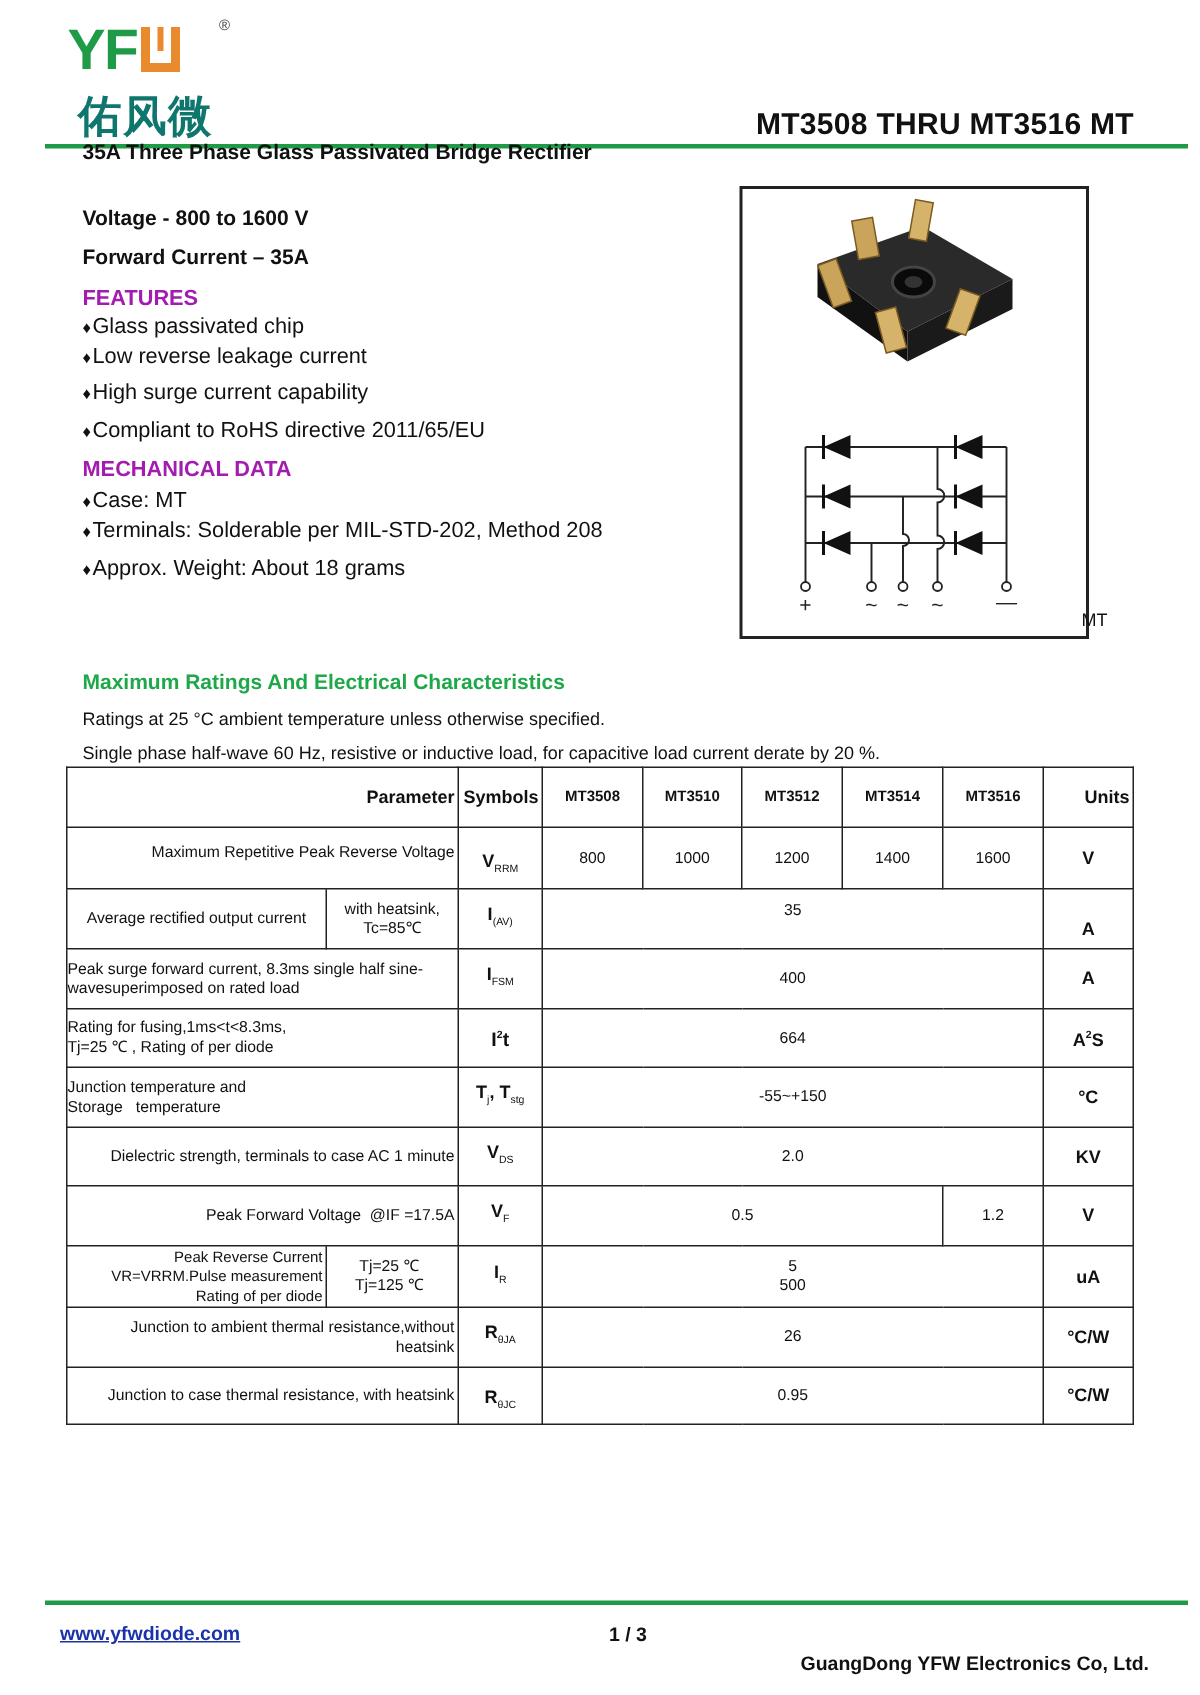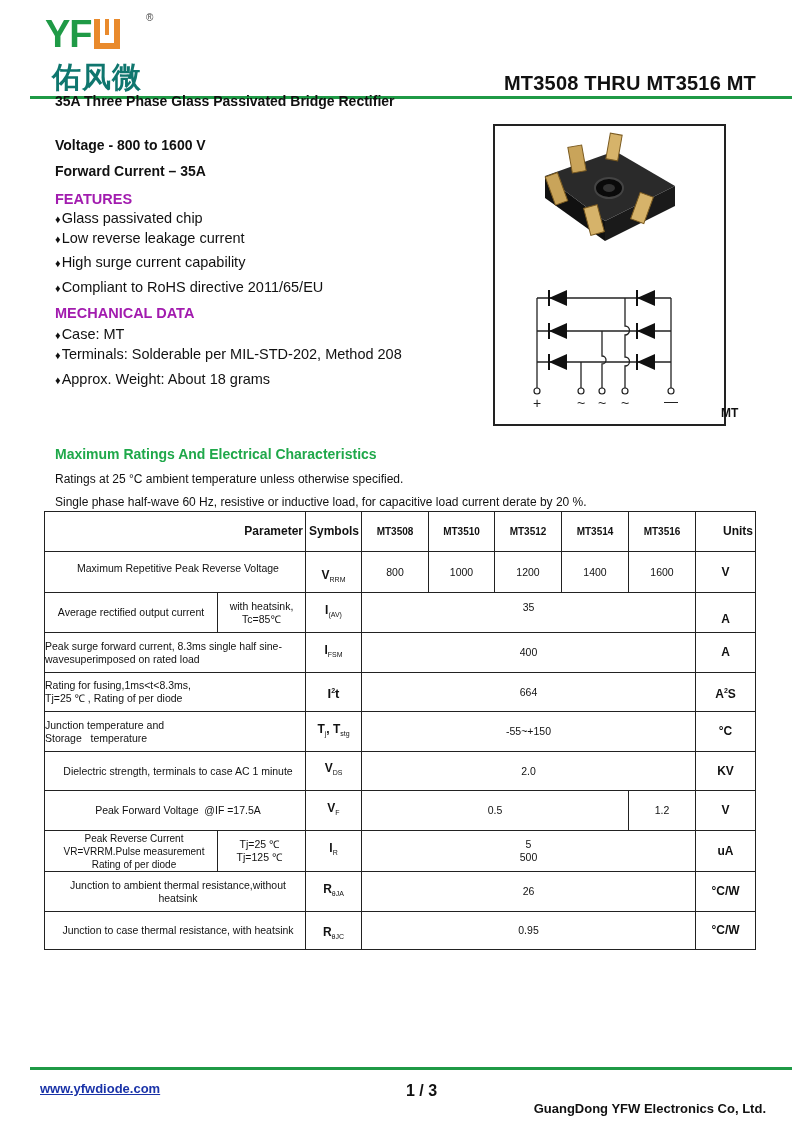--- a/index.html
+++ b/index.html
@@ -13,34 +13,34 @@
   .logo-reg { left: 146px; top: 12px; font-size: 10px; color: #444; }
   .logo-cn { left: 52px; top: 58px; font-size: 29px; font-weight: bold; letter-spacing: 1px; color: #0f766e; font-family: "DejaVu Sans", sans-serif; }
   .title { right: 44px; top: 72px; font-size: 20px; font-weight: bold; letter-spacing: 0.2px; }
   .green-rule { left: 30px; width: 762px; height: 3px; background: #1f9a46; }
   .h-sub { left: 55px; top: 93px; font-size: 14px; font-weight: bold; }
   .spec { left: 55px; font-size: 14px; font-weight: bold; }
   .sec { left: 55px; font-size: 14.5px; font-weight: bold; color: #a21caf; }
   .feat { left: 55px; font-size: 14.5px; }
   .feat .bul { font-size: 11px; margin-right: 1px; }
   .figbox { left: 493px; top: 124px; width: 229px; height: 298px; border: 2px solid #222; }
-  .mt-label { left: 697px; top: 406px; font-weight: bold; font-size: 12px; padding-left: 24px; }
+  .mt-label { left: 697px; top: 406px; font-weight: normal; font-size: 12px; padding-left: 24px; }
   .note { left: 55px; font-size: 12px; }
   .sec2 { left: 55px; top: 446px; font-size: 14px; font-weight: bold; color: #1fa84a; }
   table.spec-tbl { position: absolute; left: 44px; top: 511px; border-collapse: collapse; table-layout: fixed; font-size: 10.5px; }
   .spec-tbl td { border: 1.5px solid #222; text-align: center; vertical-align: middle; padding: 0 2px; line-height: 13px; }
   .spec-tbl .hdr td { font-weight: bold; font-size: 10px; }
   .spec-tbl .hdr td.big { font-size: 12px; text-align: right; }
-  .spec-tbl td.left { text-align: center; padding-left: 8px; }
+  .spec-tbl td.left { text-align: right; padding-left: 8px; }
   .spec-tbl td.left0 { text-align: left; padding-left: 0; }
   .spec-tbl td.unit { font-weight: bold; font-size: 12px; }
   .spec-tbl td.sym { font-weight: bold; font-size: 12px; }
   .spec-tbl td.sym sub { font-size: 7px; font-weight: normal; }
   .footer-url { left: 40px; top: 1081px; font-size: 13px; font-weight: bold; color: #1a33a8; text-decoration: underline; }
-  .footer-page { left: 406px; top: 1082px; font-size: 16px; font-weight: bold; }
+  .footer-page { left: 406px; top: 1082px; font-size: 13px; font-weight: bold; }
   .footer-co { right: 34px; top: 1101px; font-size: 13px; font-weight: bold; }
 </style>
 </head>
 <body>
 
 <div class="abs logo-letters">
   <span class="logo-y">YF</span><span class="logo-u"></span>
 </div>
 <div class="abs logo-reg">®</div>
 <div class="abs logo-cn">佑风微</div>

